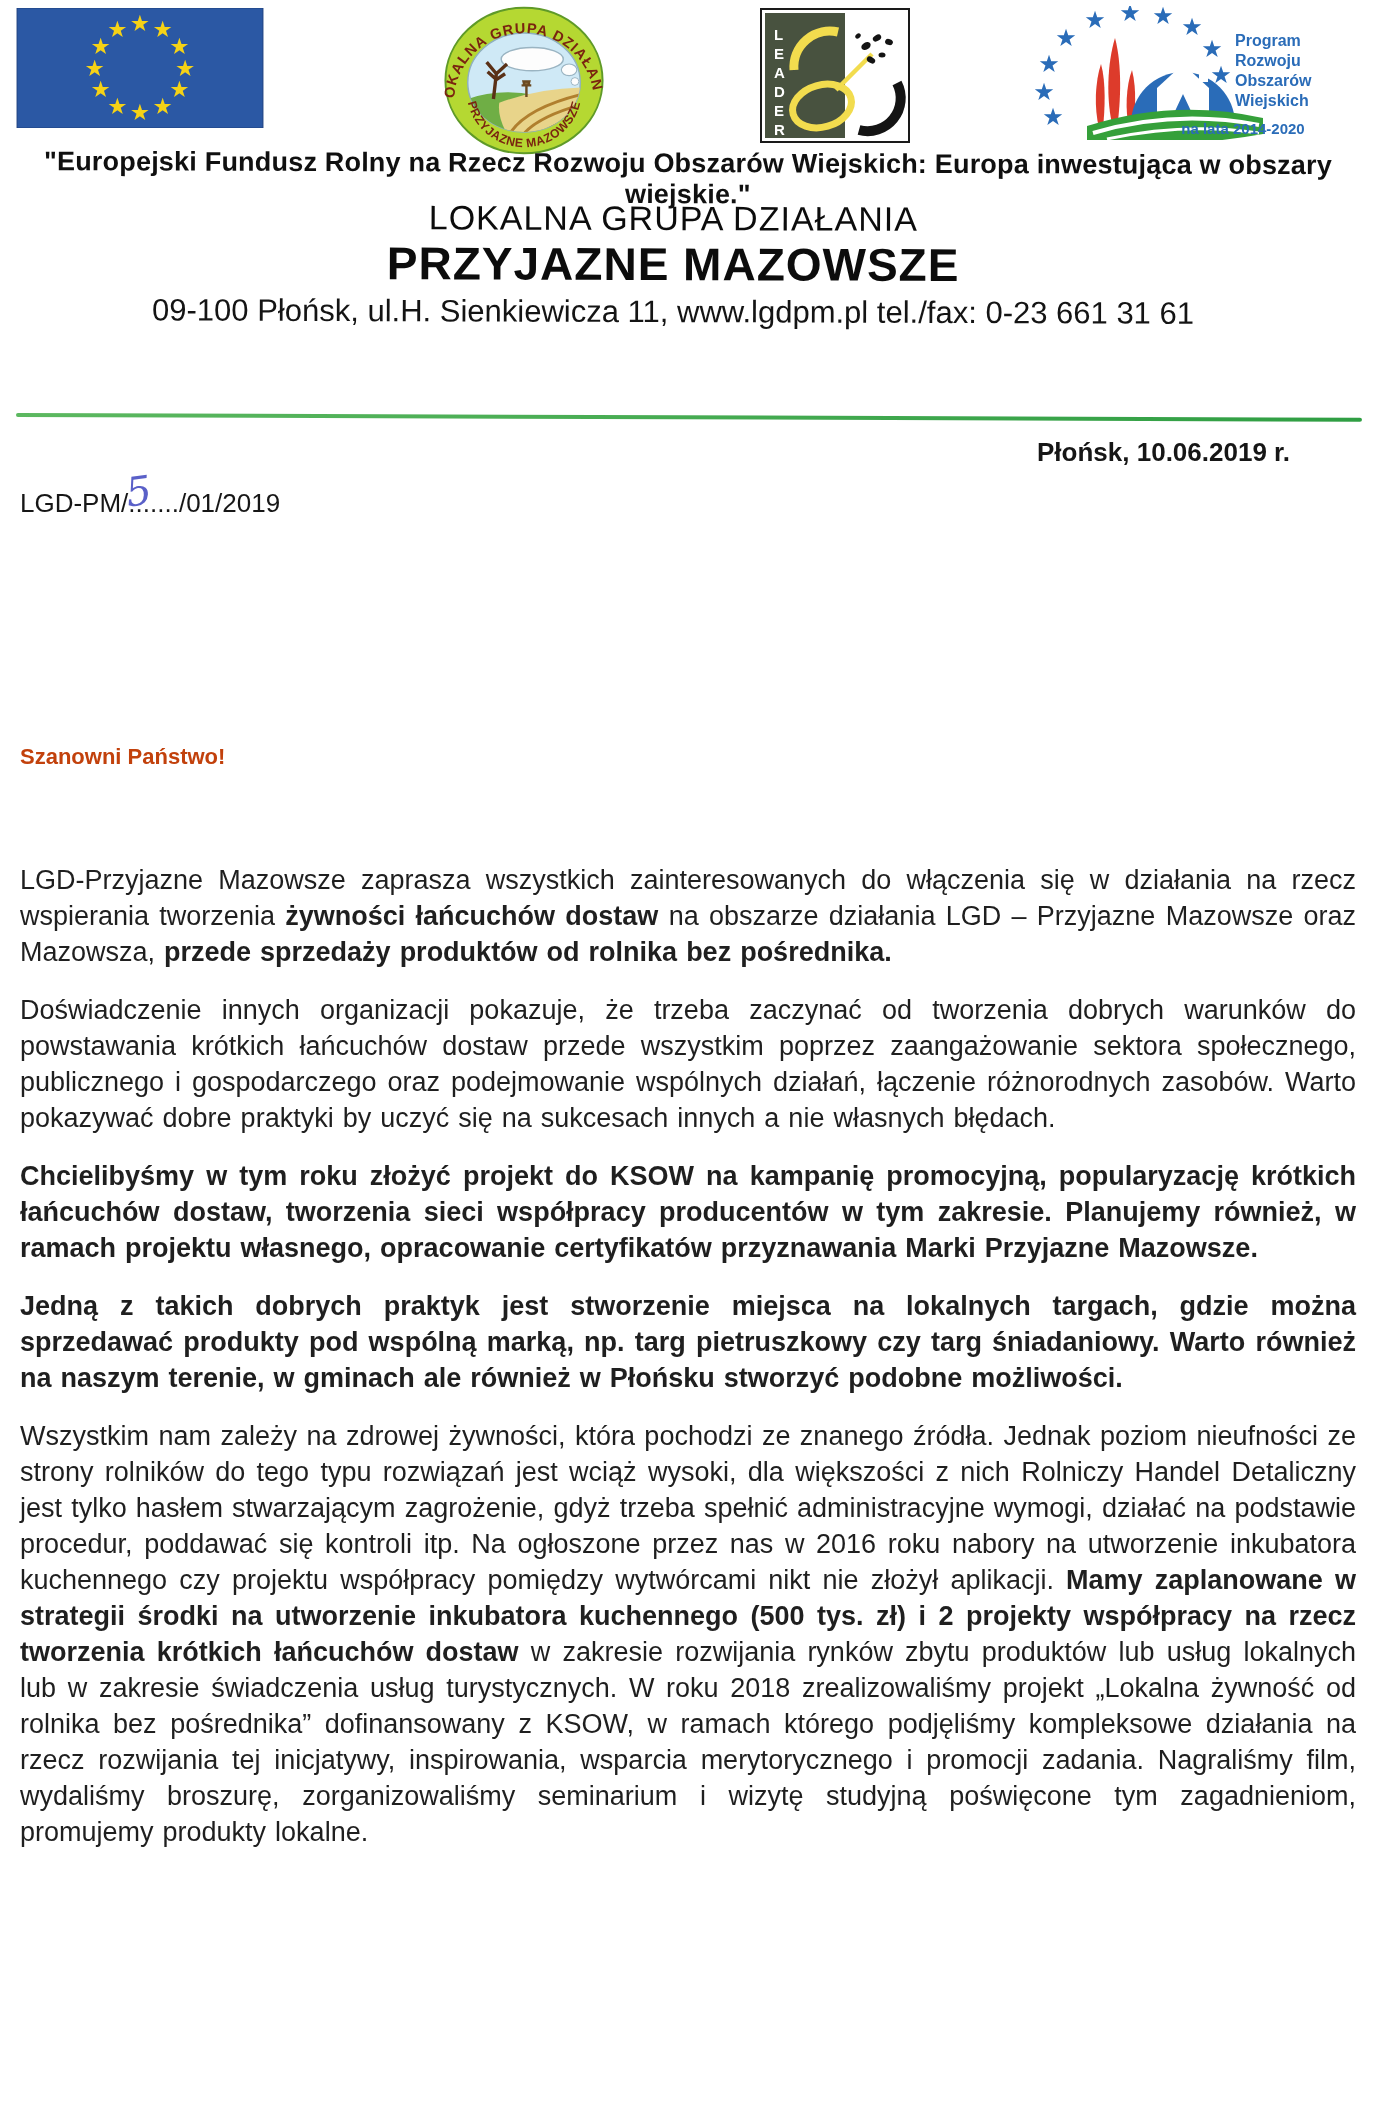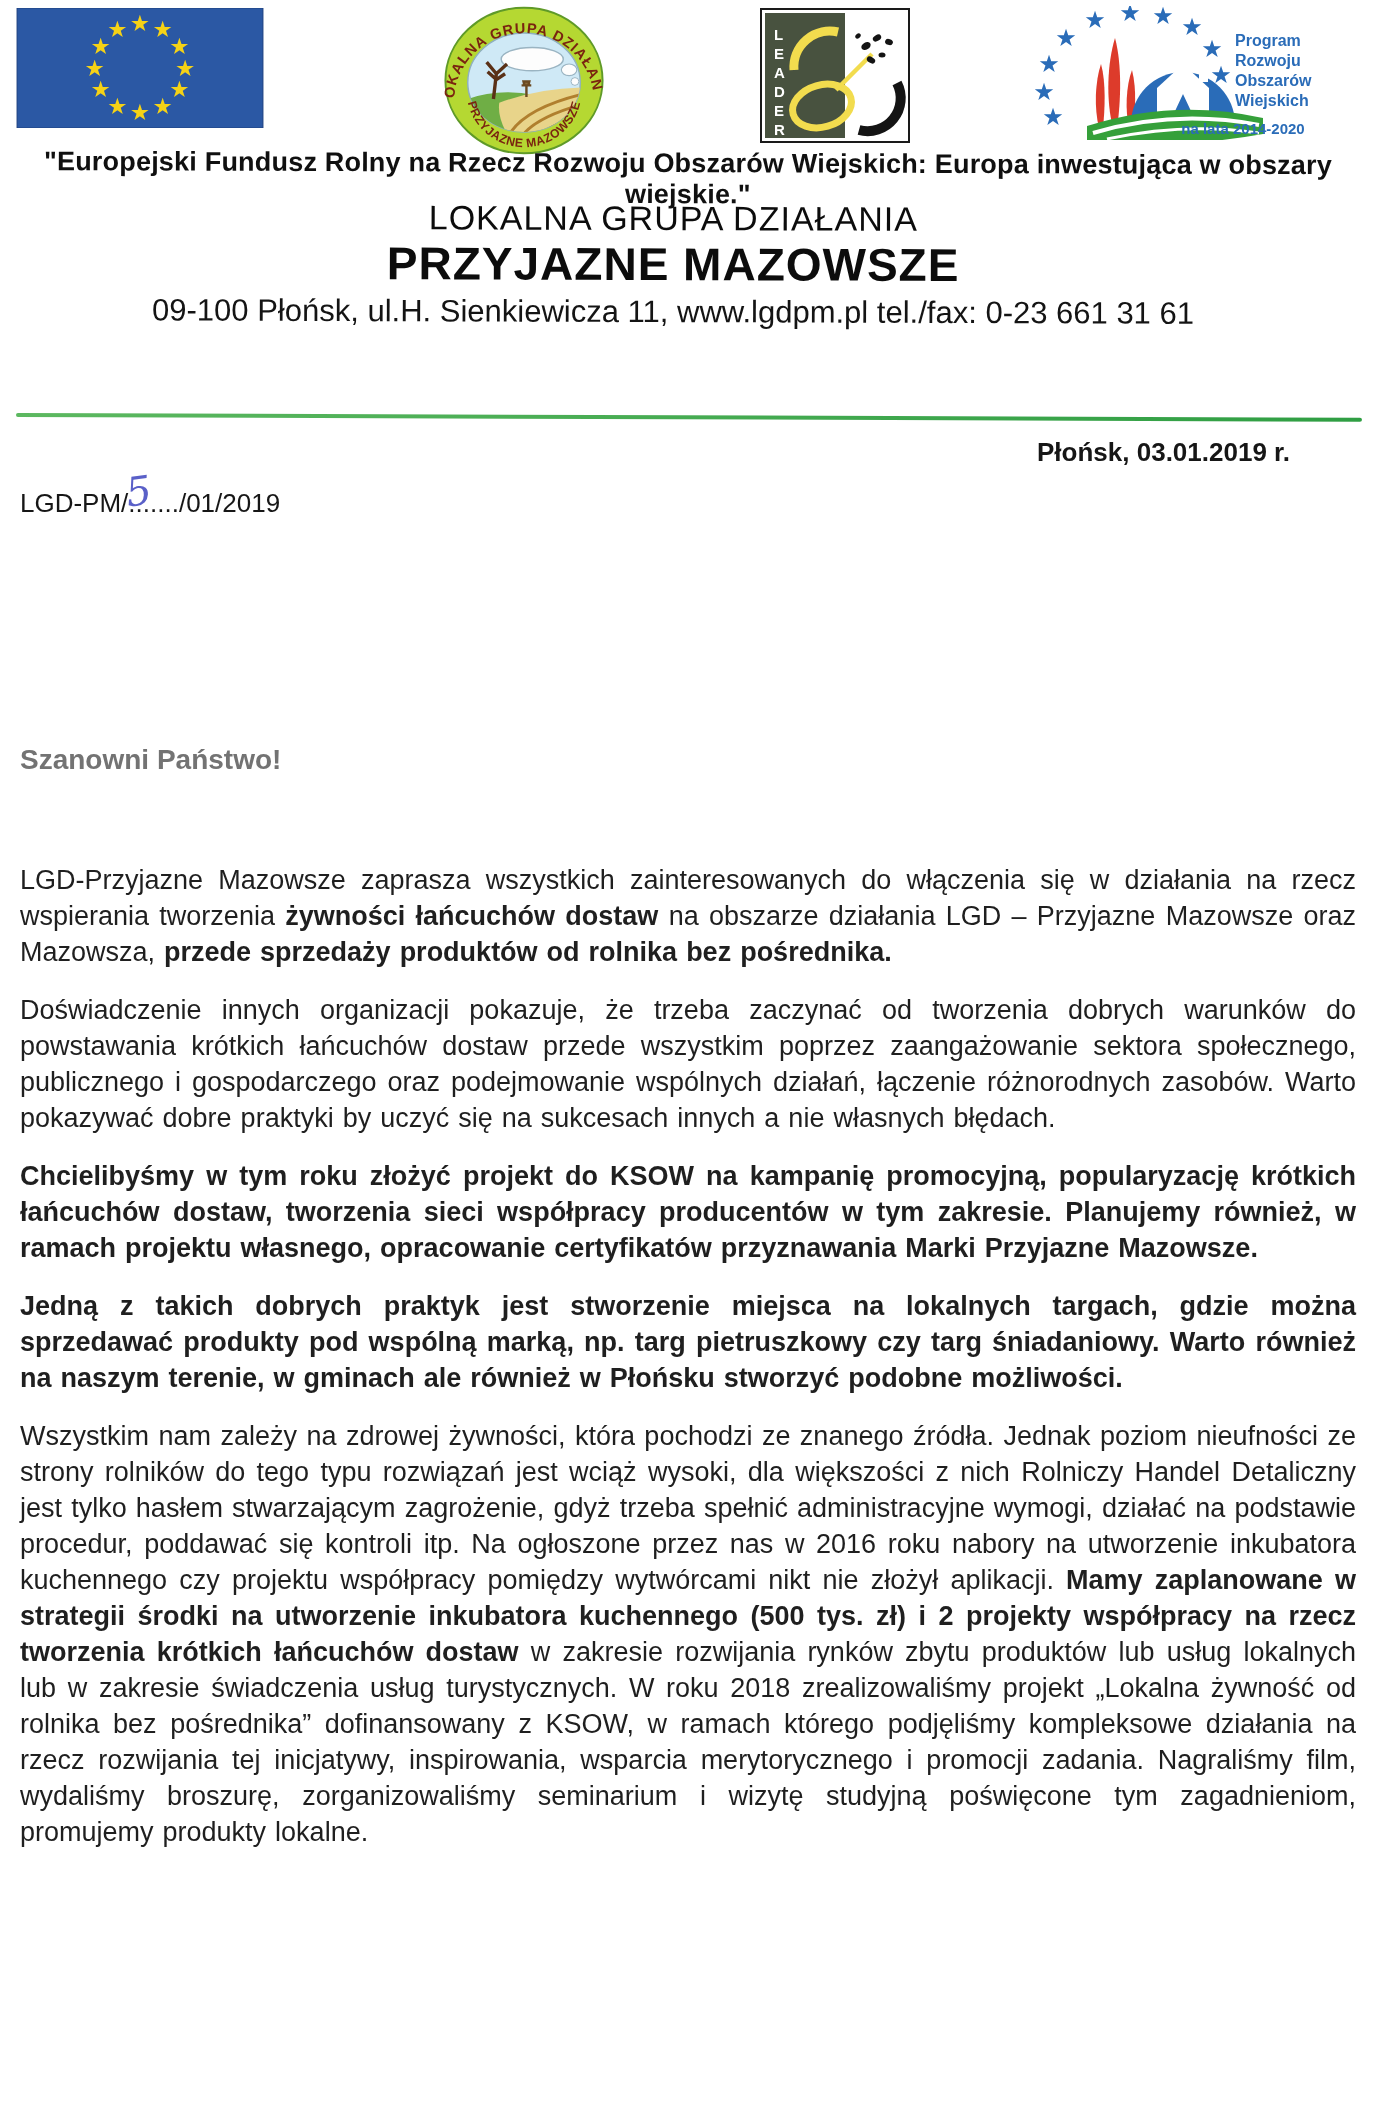--- a/index.html
+++ b/index.html
@@ -36,21 +36,21 @@
   .ref-line{
     position:absolute;left:20px;top:488px;font-size:26px;color:#161616;
   }
   .ref-hand{
     position:absolute;left:106px;top:-20px;
     font-family:"DejaVu Serif",serif;font-style:italic;font-size:40px;
     color:#5a60c8;transform:rotate(-8deg);font-weight:400;
   }
   
   .salutation{
-    position:absolute;left:20px;top:744px;font-size:28px;font-weight:700;color:#737373;
+    position:absolute;left:20px;top:744px;font-size:22px;font-weight:700;color:#c2410c;
   }
   .letter-body{
     position:absolute;left:20px;top:862px;width:1336px;
     font-size:27px;line-height:36px;color:#1f1f1f;word-spacing:1.5px;
   }
   .para{margin:0 0 22px 0;text-align:justify;}
   .b{font-weight:700;}
   svg text{font-family:"Liberation Sans",sans-serif;}
 </style>
 </head>
@@ -172,21 +172,21 @@
       <div class="funding-line">"Europejski Fundusz Rolny na Rzecz Rozwoju Obszarów Wiejskich: Europa inwestująca w obszary wiejskie."</div>
       <div class="org-block">
         <div class="org-type">LOKALNA GRUPA DZIAŁANIA</div>
         <div class="org-name">PRZYJAZNE MAZOWSZE</div>
         <div class="org-address">09-100 Płońsk, ul.H. Sienkiewicza 11, www.lgdpm.pl tel./fax: 0-23 661 31 61</div>
       </div>
     </div>
 
     <div class="rule-green"></div>
 
-    <div class="place-date">Płońsk, 03.01.2019 r.</div>
+    <div class="place-date">Płońsk, 10.06.2019 r.</div>
 
     <div class="ref-line">
       <span>LGD-PM/</span><span>.......</span><span>/01/2019</span>
       <span class="ref-hand">5</span>
     </div>
 
   </div>
 
   <div class="salutation">Szanowni Państwo!</div>
 

